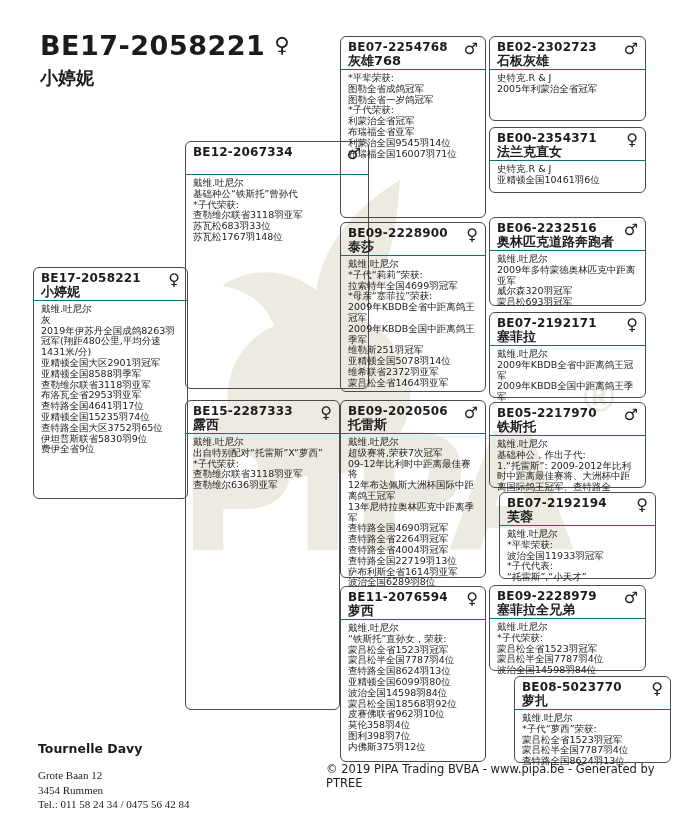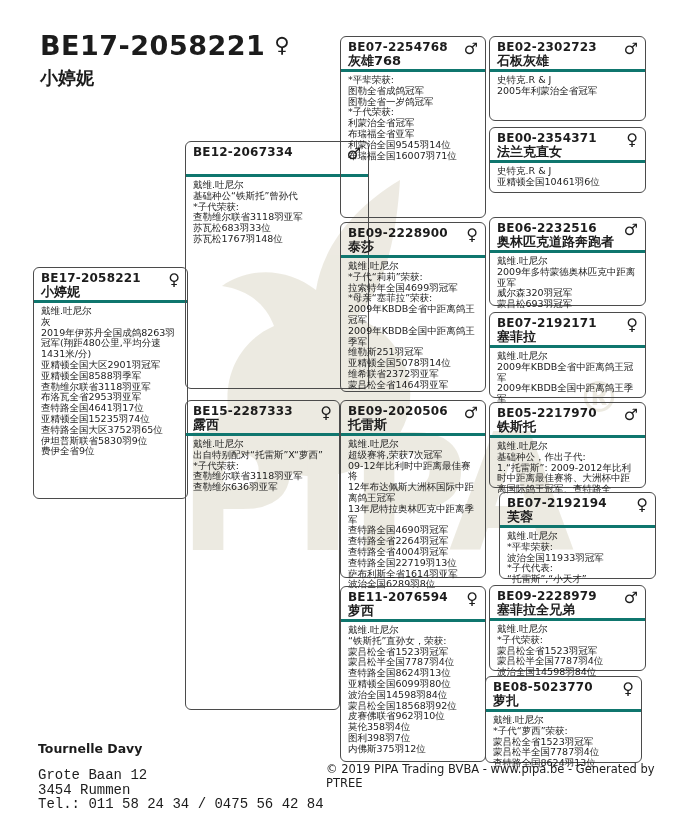--- a/index.html
+++ b/index.html
@@ -8,37 +8,37 @@
   #page {
     position:relative; width:676px; height:817px; margin:0 auto;
     background:#ffffff; overflow:hidden;
   }
   
   #watermark { position:absolute; left:150px; top:150px; width:470px; height:560px;
     z-index:0; pointer-events:none; }
   
   .box { position:absolute; border:1px solid #4b4b4b; border-radius:6px;
     background:transparent; z-index:1; }
-  .bh { border-bottom:3px solid #0f766e; padding:3px 7px 2px; position:relative; }
+  .bh { border-bottom:1px solid #0f766e; padding:3px 7px 2px; position:relative; }
   .ring { font-size:12px; font-weight:700; line-height:14px; letter-spacing:0.2px; }
   .pname { font-size:13px; font-weight:700; line-height:13px; min-height:13px; }
   .sex { position:absolute; right:7px; top:4px; font-size:16px; font-weight:700; line-height:16px; }
   .bb { padding:3px 7px 2px; font-size:9.5px; line-height:10.8px;
     white-space:pre-wrap; overflow:hidden; color:#1c1c1c; }
   
   .page-title { position:absolute; left:40px; top:30px; z-index:1; }
   .pt-row { display:flex; align-items:flex-start; }
   .pt-ring { font-size:27px; font-weight:700; letter-spacing:0.5px; line-height:32px; }
   .pt-sex { font-size:21px; font-weight:700; margin-left:9px; line-height:30px; }
   .pt-name { font-size:18px; font-weight:700; margin-top:4px; }
   
   .footer-left { position:absolute; left:38px; top:741px; z-index:1; }
   .fl-owner { font-size:12.5px; font-weight:700; margin-bottom:12px; }
-  .fl-addr { font-family:Liberation Mono, monospace;
-    font-size:14px; line-height:14.5px; white-space:pre-wrap; }
+  .fl-addr { font-family:Liberation Serif, serif;
+    font-size:11px; line-height:14.5px; white-space:pre-wrap; }
   .footer-right { position:absolute; left:326px; top:762px; font-size:11.5px;
     color:#1c1c1c; z-index:1; }
 </style>
 </head>
 <body>
 
 <div id="page">
 
   <svg id="watermark" viewBox="0 0 470 560" xmlns="http://www.w3.org/2000/svg">
     <g fill="#cfc9b2" opacity="0.38">
@@ -253,21 +253,21 @@
       <div class="pname">塞菲拉全兄弟</div>
       <div class="sex">♂</div>
     </div>
     <div class="bb">戴维.吐尼尔
 *子代荣获:
 蒙吕松全省1523羽冠军
 蒙吕松半全国7787羽4位
 波治全国14598羽84位</div>
   </div>
 
-  <div class="box" style="left:485px;top:676px;width:157px;height:87px">
+  <div class="box" style="left:514px;top:676px;width:157px;height:87px">
     <div class="bh">
       <div class="ring">BE08-5023770</div>
       <div class="pname">萝扎</div>
       <div class="sex">♀</div>
     </div>
     <div class="bb">戴维.吐尼尔
 *子代“萝西”荣获:
 蒙吕松全省1523羽冠军
 蒙吕松半全国7787羽4位
 查特路全国8624羽13位</div>

